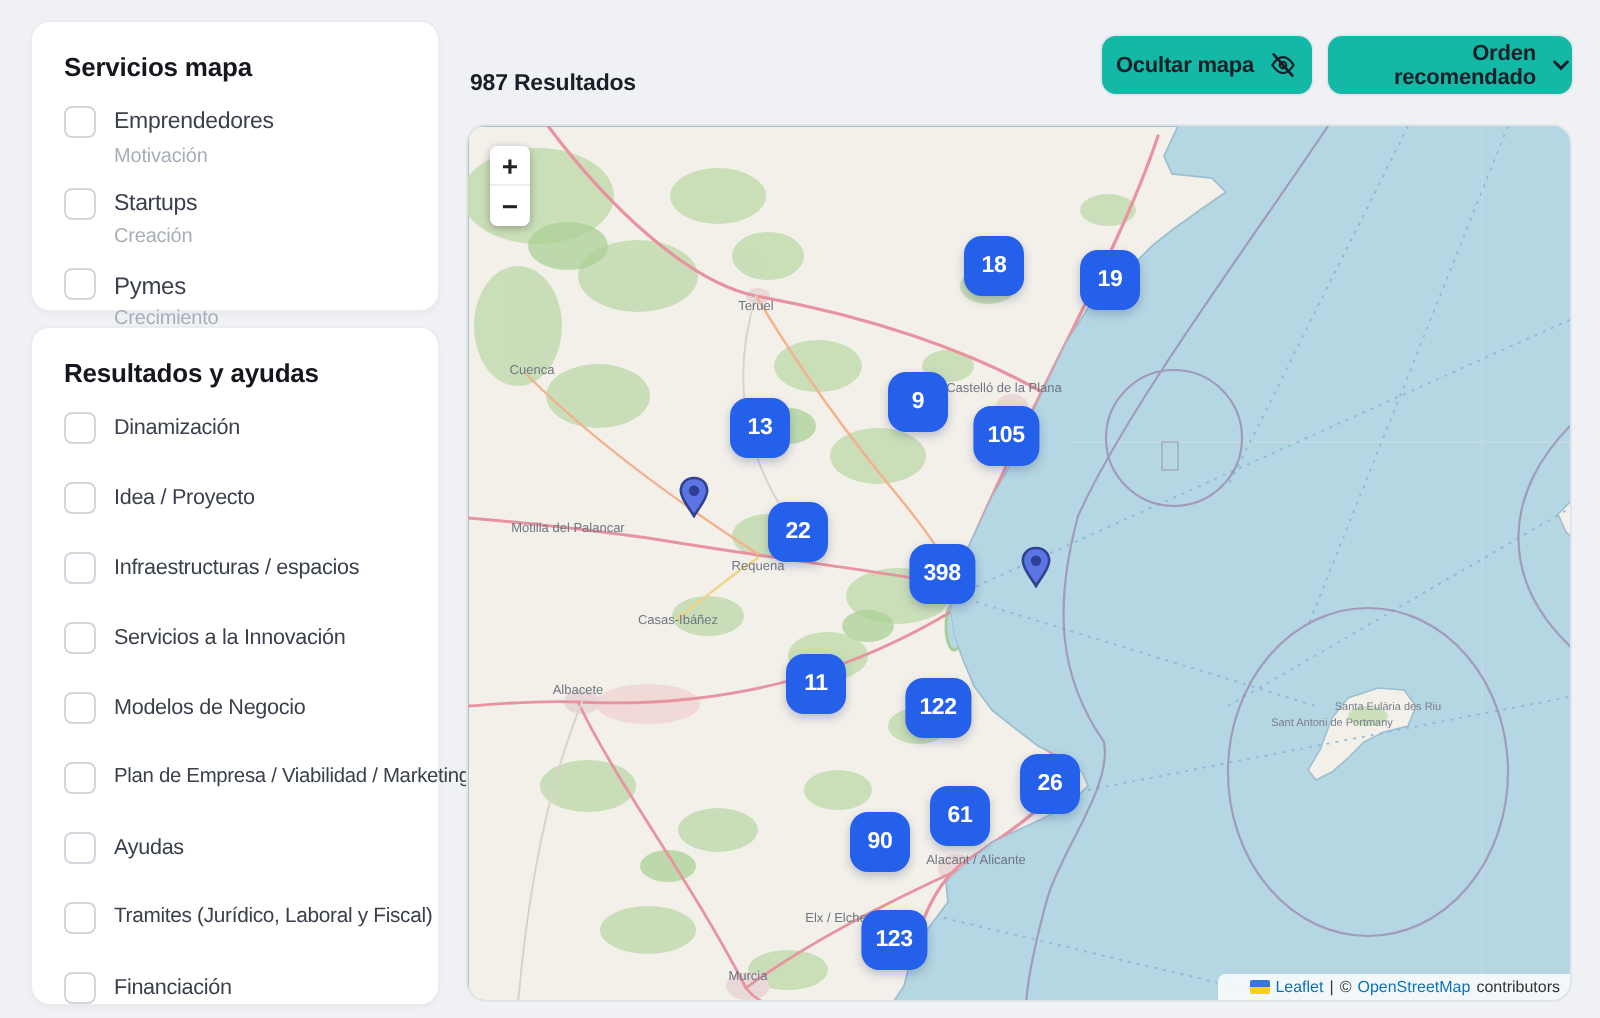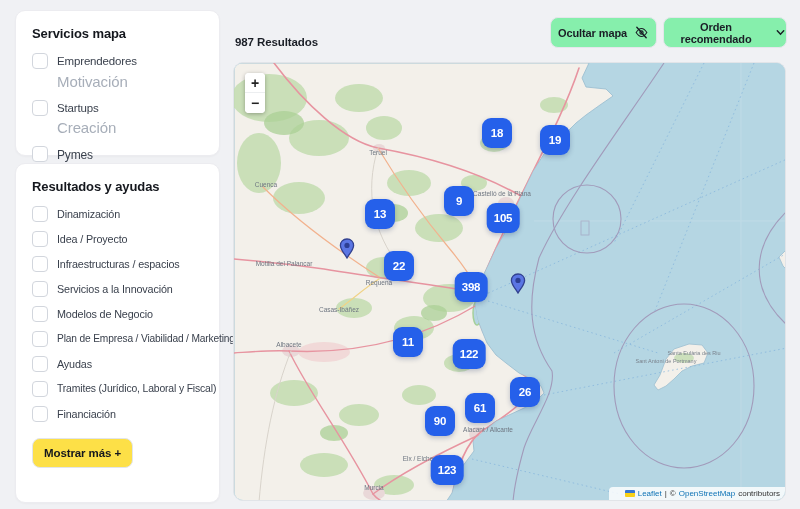--- a/index.html
+++ b/index.html
@@ -17,35 +17,35 @@
     padding:15px 16px;
   }
   .card-title { font-size:13px; font-weight:bold; color:#14171d; letter-spacing:-.1px; margin-bottom:13px; }
   .check-item { display:flex; align-items:flex-start; gap:9px; cursor:pointer; }
   .items { display:flex; flex-direction:column; gap:11px; }
   .cb {
     flex:0 0 auto; width:16px; height:16px; margin-top:-1px;
     border:1.5px solid #d2d6dd; border-radius:4px; background:#fff;
   }
   .lbl { display:block; font-size:10.8px; font-weight:500; color:#3a414d; letter-spacing:-.15px; line-height:1.35; }
-  .sub { display:block; font-size:15px; color:#a7aeb9; margin-top:3px; letter-spacing:-.1px; }
+  .sub { display:block; font-size:10px; color:#a7aeb9; margin-top:3px; letter-spacing:-.1px; }
   .show-more {
     margin-top:16px; width:fit-content;
     background:#fde047; border:1px solid #e2e5ea; border-radius:8px;
     padding:8px 11px; font-size:11.5px; font-weight:bold; color:#14171d;
     font-family:inherit; cursor:pointer; letter-spacing:-.1px;
   }
   
   .results { position:absolute; left:235px; top:36px; font-size:11.5px; font-weight:bold; color:#1a1e26; letter-spacing:-.1px; }
   .tbtn {
     position:absolute; top:17px; height:31px;
     display:inline-flex; align-items:center; justify-content:center; gap:7px;
-    background:#86efac; border:1px solid #e4e6eb; border-radius:8px;
+    background:#14b8a6; border:1px solid #e4e6eb; border-radius:8px;
     font-family:inherit; font-size:11px; font-weight:bold; color:#1a1e26;
-    letter-spacing:-.1px; cursor:pointer;
+    letter-spacing:-.1px; cursor:pointer;text-align:right;
   }
   .btn-hide { left:550px; width:107px; }
   .btn-sort { left:663px; width:124px; }
   .tbtn svg { flex:0 0 auto; }
   
   .map {
     position:absolute; left:233px; top:62px; width:553px; height:439px;
     border-radius:10px; overflow:hidden; border:1px solid #e1e4e8; background:#b5d6e3;
   }
   .map > svg.base { position:absolute; inset:0; }
@@ -105,21 +105,21 @@
       <span>
           <span class="lbl" style="font-size:12px">Pymes</span>
       <span class="sub">Crecimiento</span>
         </span>
     </label>
   </div>
 </aside>
 
 <aside class="card" style="top:163px; height:340px;">
   <div class="card-title">Resultados y ayudas</div>
-  <div class="items" style="gap:10px">
+  <div class="items" style="gap:20px">
     <label class="check-item">
       <span class="cb"></span>
       <span class="lbl">Dinamización</span>
     </label>
     <label class="check-item">
       <span class="cb"></span>
       <span class="lbl">Idea / Proyecto</span>
     </label>
     <label class="check-item">
       <span class="cb"></span>

